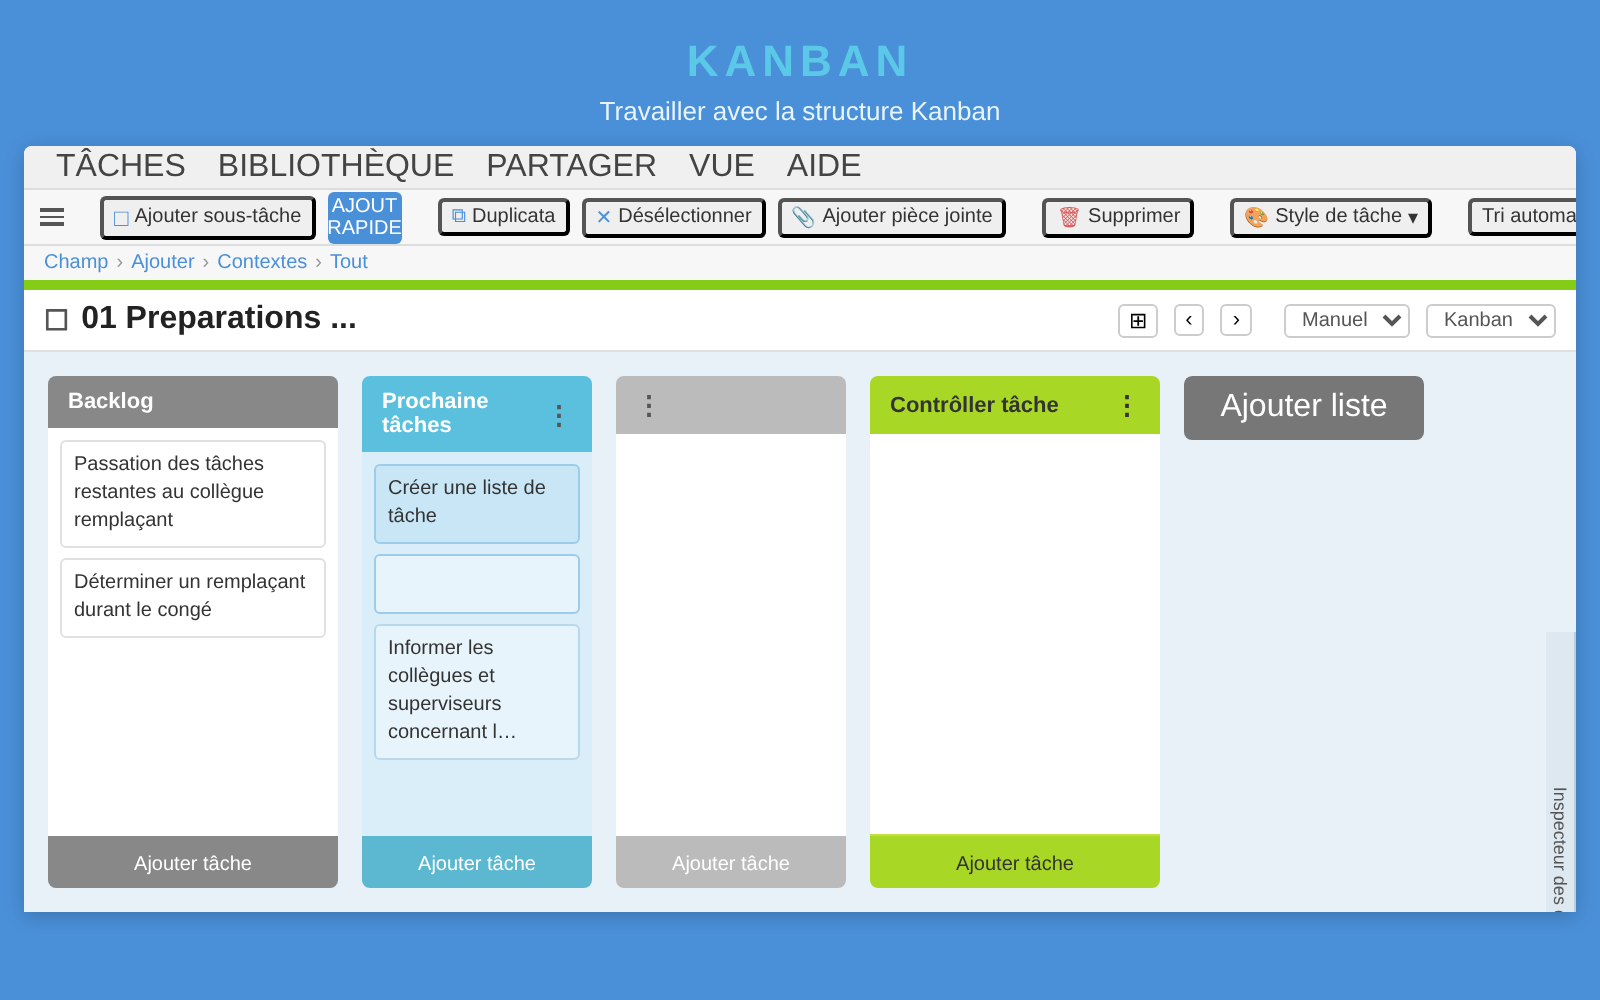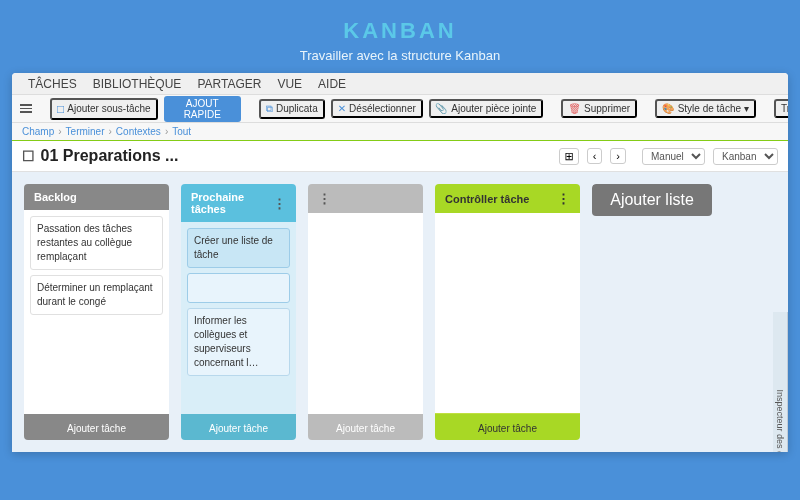--- a/index.html
+++ b/index.html
@@ -42,21 +42,21 @@
     
     .menu-bar {
       background: #f0f0f0;
       border-bottom: 1px solid #ddd;
       display: flex;
       align-items: center;
       padding: 0 8px;
       height: 22px;
     }
     .menu-item {
-      font-size: 12px;
+      font-size: 16px;
       color: #444;
       padding: 0 8px;
       cursor: pointer;
       white-space: nowrap;
     }
 
     
     .toolbar {
       background: #f7f7f7;
       border-bottom: 1px solid #ddd;
@@ -80,21 +80,21 @@
     .toolbar-separator {
       width: 1px;
       height: 16px;
       background: #ccc;
       margin: 0 3px;
     }
 
     
     .breadcrumb {
       background: #f7f7f7;
-      border-bottom: 1px solid #84cc16;
+      border-bottom: 5px solid #84cc16;
       padding: 3px 10px;
       font-size: 10px;
       color: #666;
       display: flex;
       gap: 4px;
     }
     .breadcrumb-item { color: #4a90d9; cursor: pointer; }
     .breadcrumb-separator { color: #999; }
 
     
@@ -270,21 +270,21 @@
       width: 12px;
       height: 1.5px;
       background: #555;
     }
 
     .ajout-rapide-btn {
       background: #4a90d9;
       color: #fff;
       border: none;
       border-radius: 3px;
-      padding: 2px 20px;
+      padding: 2px 0;
       font-size: 10px;
       cursor: pointer;
     }
 
     .tache-progress-col {
       min-width: 115px;
       max-width: 115px;
     }
     .tache-progress-col .col-header { background: #bbb; color: #333; }
 
@@ -354,21 +354,21 @@
       <span>Tri automatique</span>
 
     </button>
     <div class="toolbar-separator"></div>
 
   </div>
 
   <div class="breadcrumb">
     <span class="breadcrumb-item">Champ</span>
     <span class="breadcrumb-separator">›</span>
-    <span class="breadcrumb-item">Terminer</span>
+    <span class="breadcrumb-item">Ajouter</span>
     <span class="breadcrumb-separator">›</span>
     <span class="breadcrumb-item">Contextes</span>
     <span class="breadcrumb-separator">›</span>
     <span class="breadcrumb-item">Tout</span>
   </div>
 
   <div class="page-title-bar">
     <div class="page-title">
       <span style="font-size:14px;color:#555;">☐</span>
       <span>01 Preparations ...</span>

